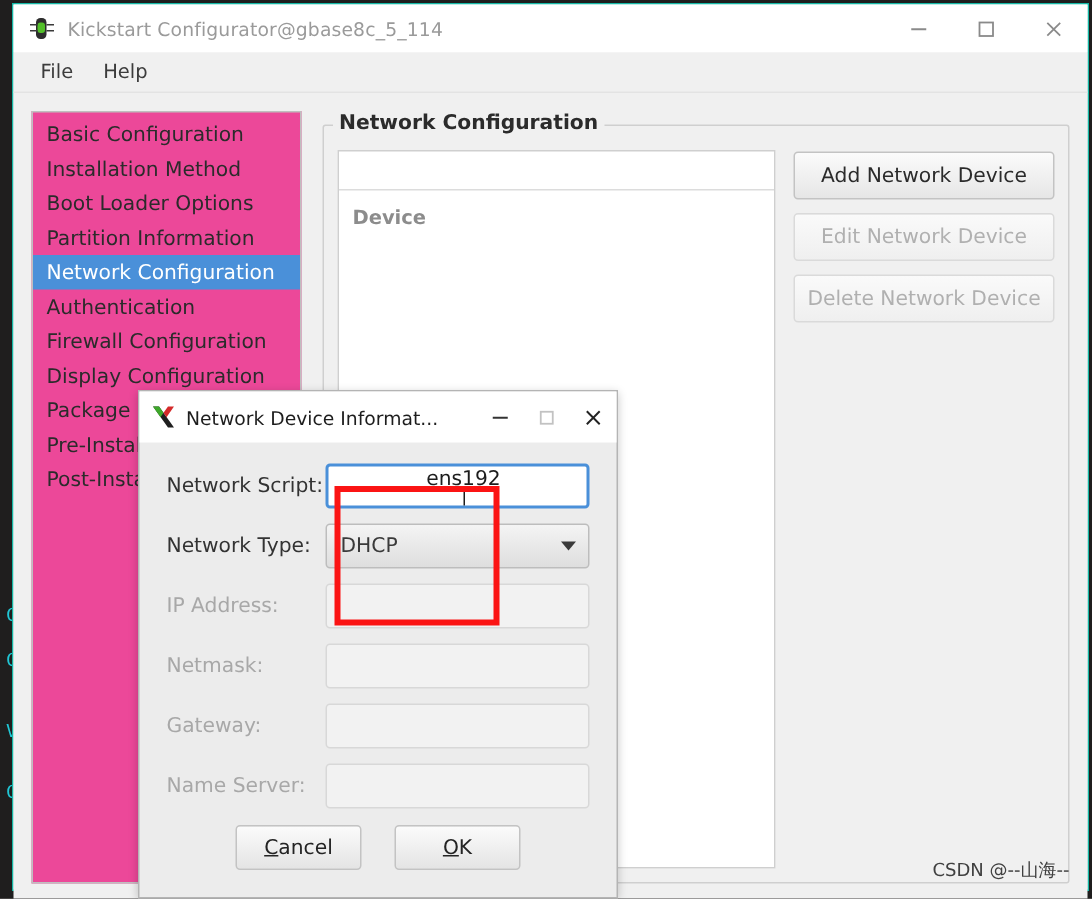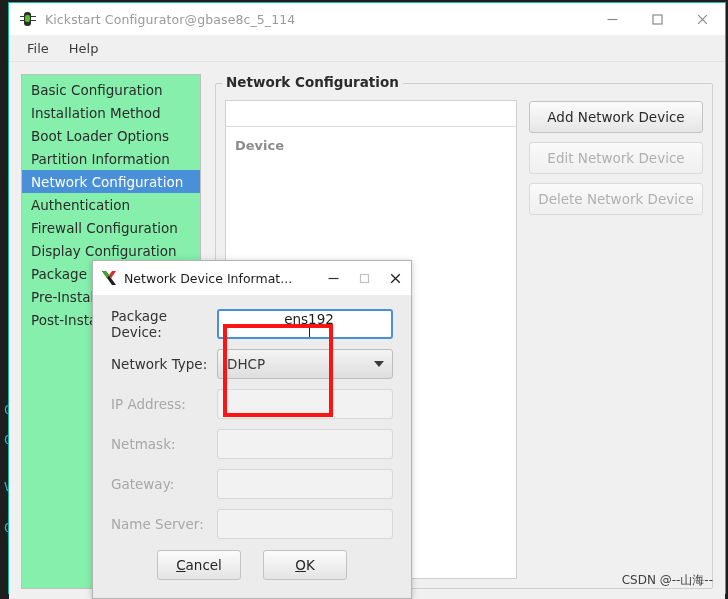--- a/index.html
+++ b/index.html
@@ -125,21 +125,21 @@
     position: relative;
     padding: 12px;
     display: flex;
     gap: 14px;
     box-sizing: border-box;
   }
 
   
   #sidebar {
     width: 180px;
-    background: #86efac;
+    background: #ec4899;
     border: 1px solid #bfbfbf;
     box-sizing: border-box;
     flex: 0 0 auto;
     padding-top: 3px;
     height: 515px;
   }
   .side-item {
     font-size: 13.5px;
     color: #2b2b2b;
     padding: 3.5px 9px;
@@ -511,21 +511,21 @@
         </svg>
       </div>
     </div>
   </div>
 
   <div id="dlg-body">
 
     <div id="red-box"></div>
 
     <div class="form-row">
-      <div class="form-label">Package Device:</div>
+      <div class="form-label">Network Script:</div>
       <div class="field text">
           <span>ens192</span>
           <span class="caret"></span>
         </div>
     </div>
 
     <div class="form-row">
       <div class="form-label">Network Type:</div>
       <div class="field combo">
           <span>DHCP</span>

